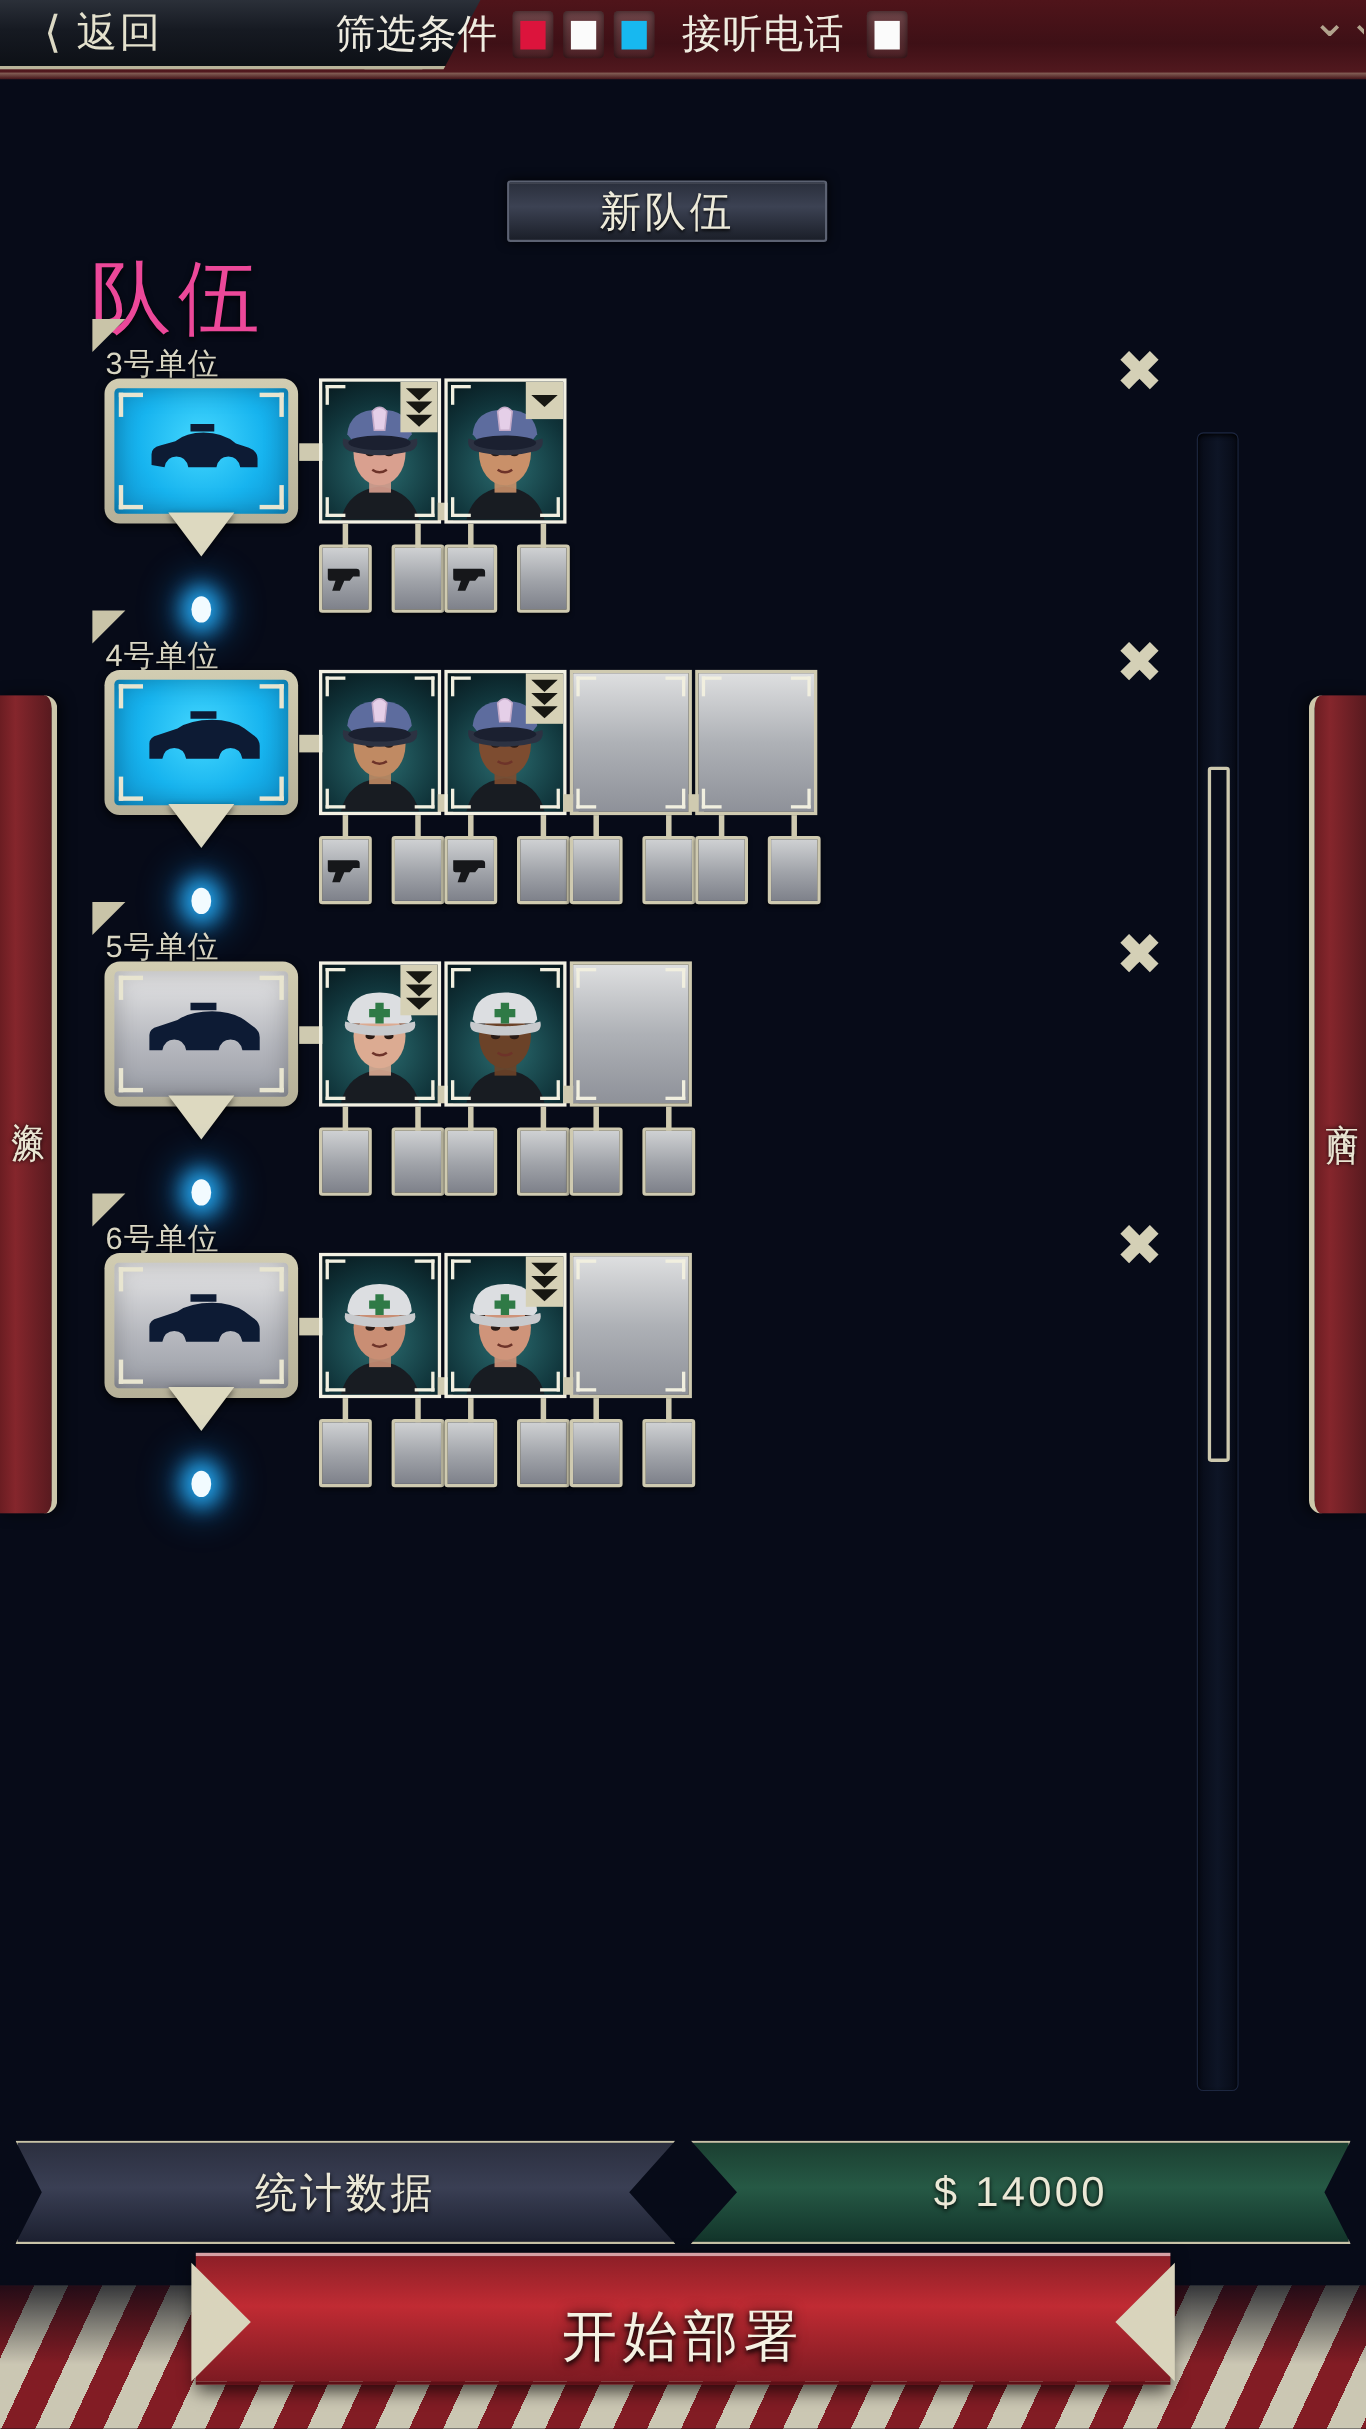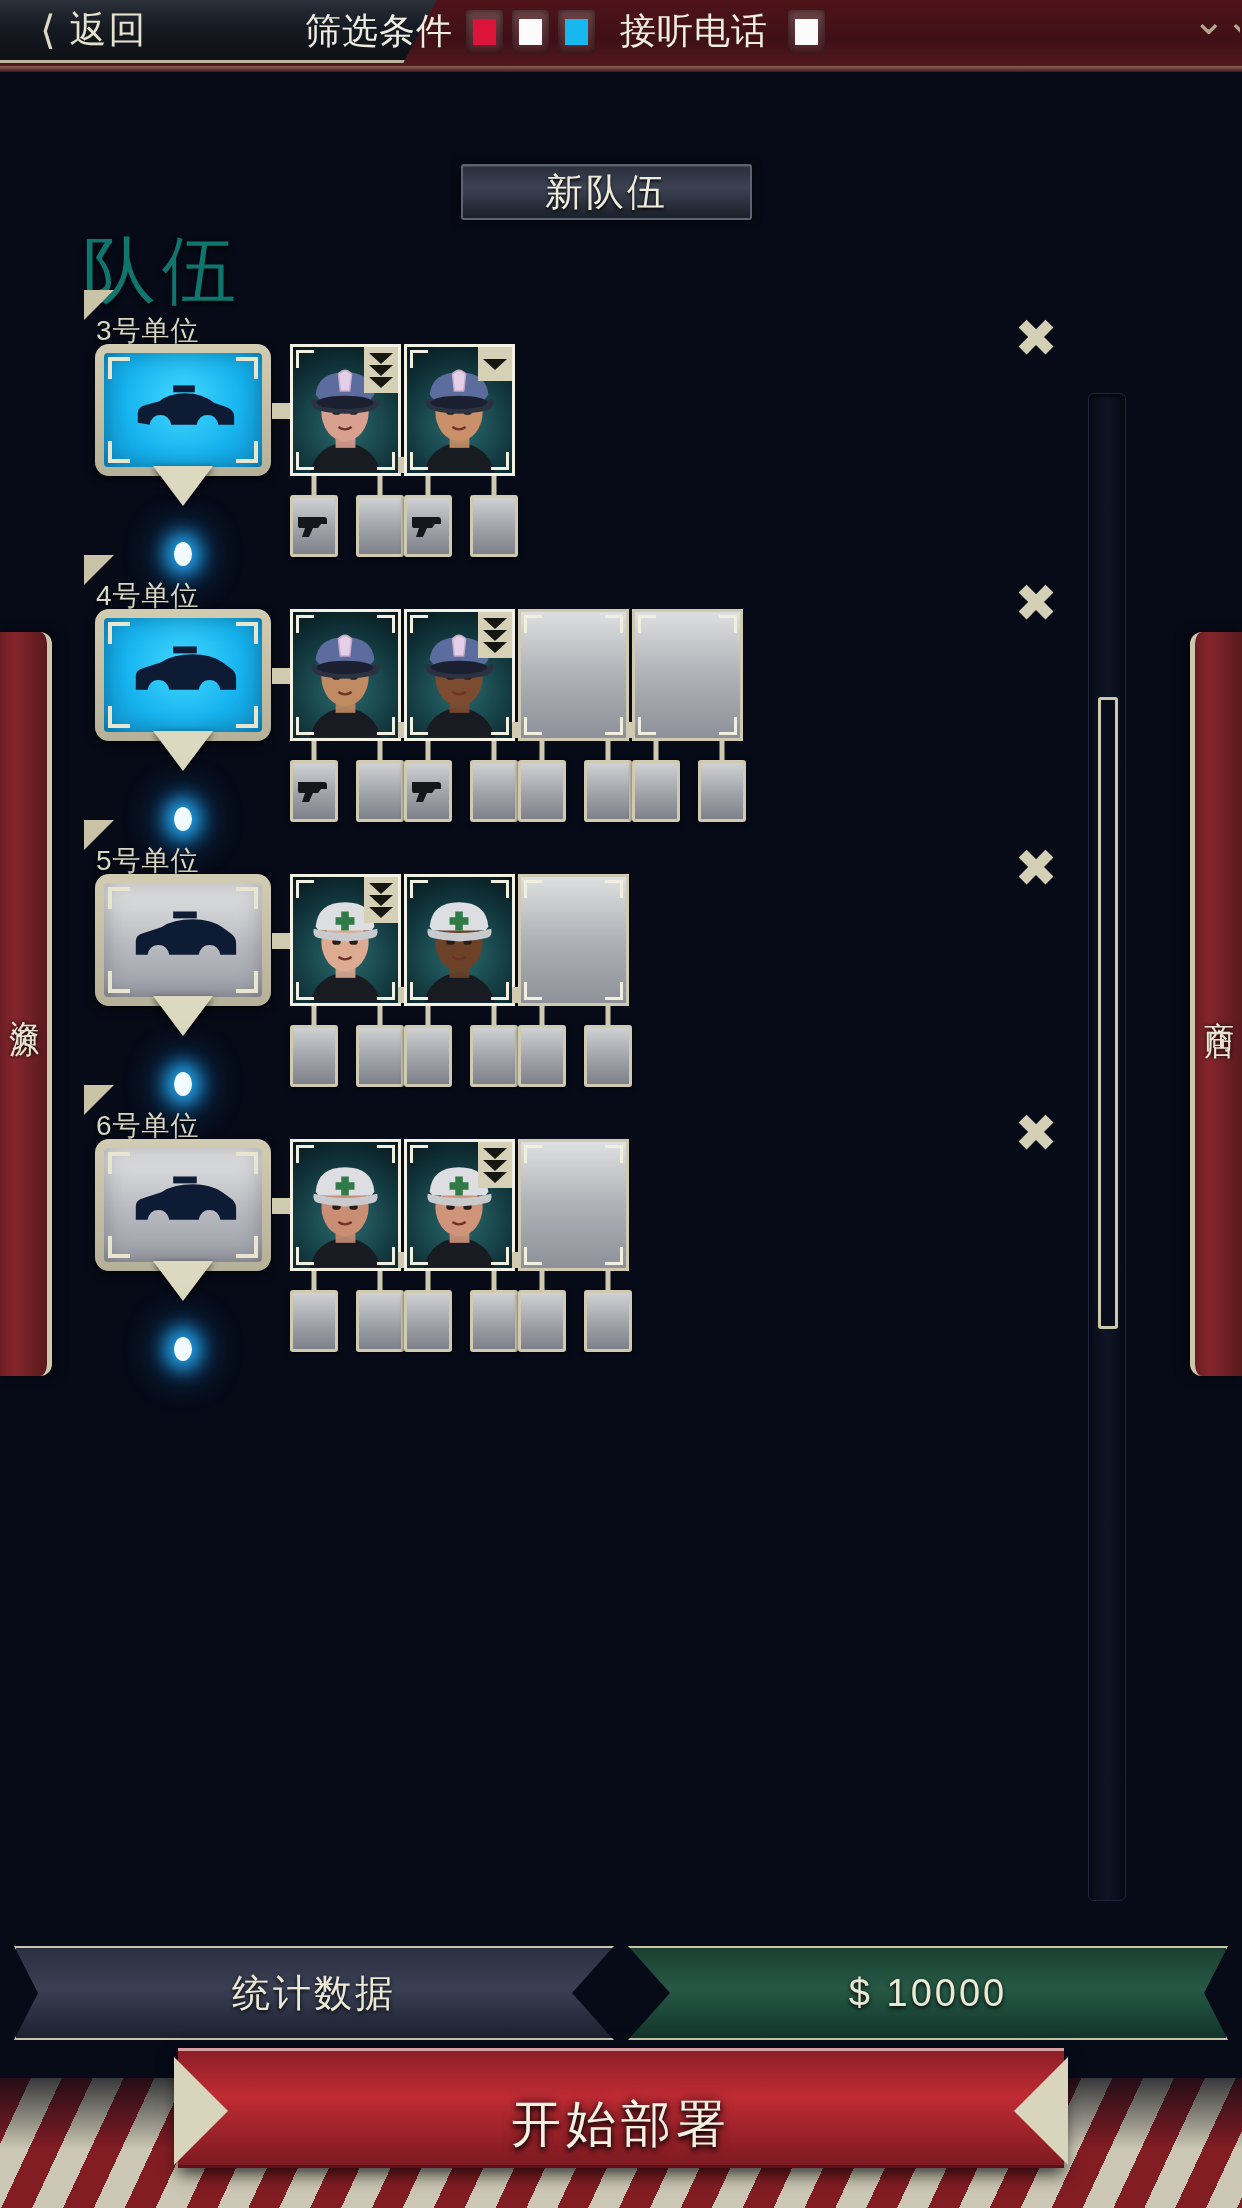--- a/index.html
+++ b/index.html
@@ -75,21 +75,21 @@
     color:#e9e5d2; text-shadow:0 0 4px #000;
   }
   #tab-resource{ left:0; border-radius:0 12px 12px 0;
     border-right:5px solid #cdc7ab; box-shadow:4px 0 12px rgba(0,0,0,.6); }
   #tab-shop{ right:0; border-radius:12px 0 0 12px;
     border-left:5px solid #cdc7ab; box-shadow:-4px 0 12px rgba(0,0,0,.6); }
 
   
   #page-title{
     position:absolute; left:82px; top:222px;
-    font-size:74px; letter-spacing:6px; color:#0f766e;
+    font-size:74px; letter-spacing:6px; color:#ec4899;
     text-shadow:0 3px 6px rgba(0,0,0,.8);
   }
   #new-team-btn{
     position:absolute; left:461px; top:164px; width:291px; height:56px;
     background:linear-gradient(180deg,#2a2f3c 0%,#3c4253 42%,#1b1f29 100%);
     border:2px solid #5c6272;
     border-radius:3px;
     display:flex; align-items:center; justify-content:center;
     box-shadow:0 0 10px rgba(0,0,0,.8), inset 0 1px 0 rgba(255,255,255,.12);
   }
@@ -739,18 +739,18 @@
 
 <div id="scroll-track"></div>
 <div id="scroll-thumb"></div>
 
 <div id="bottom">
   <div id="hazard"></div>
   <div class="btn-stats">
     <span>统计数据</span>
   </div>
   <div class="btn-money">
-    <span>$ 10000</span>
+    <span>$ 14000</span>
   </div>
   <div id="btn-deploy">
     <span id="deploy-label">开始部署</span>
   </div>
 </div>
 
 </body></html>

